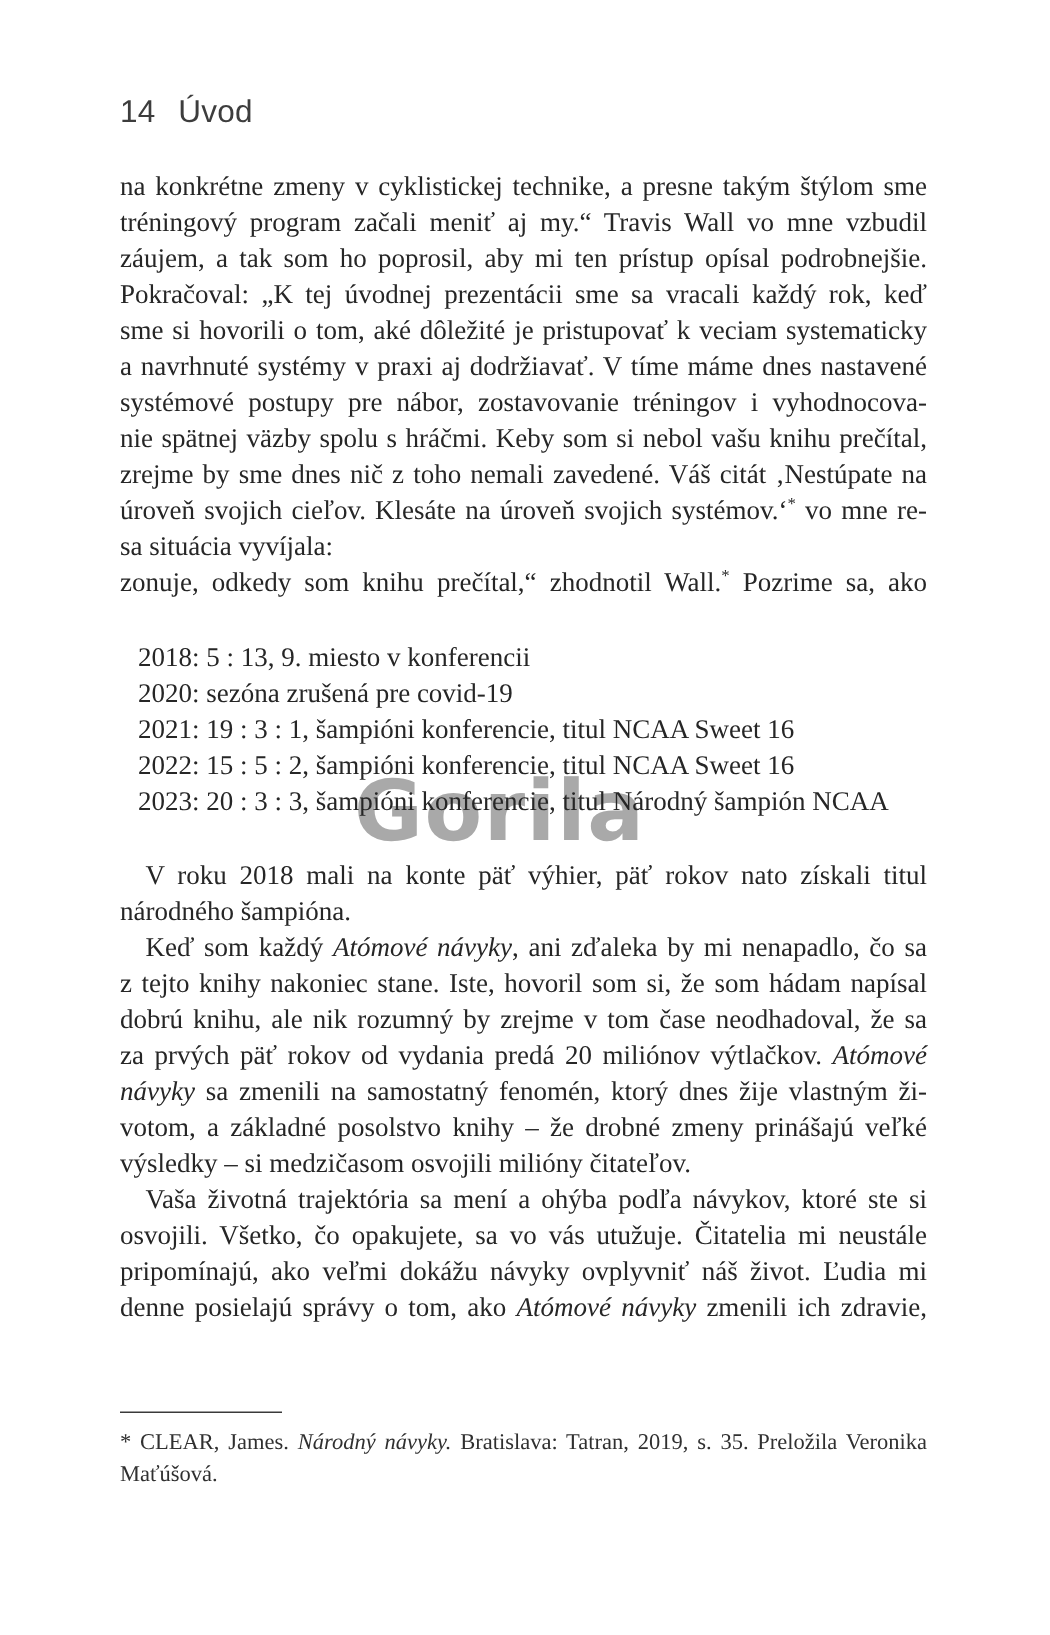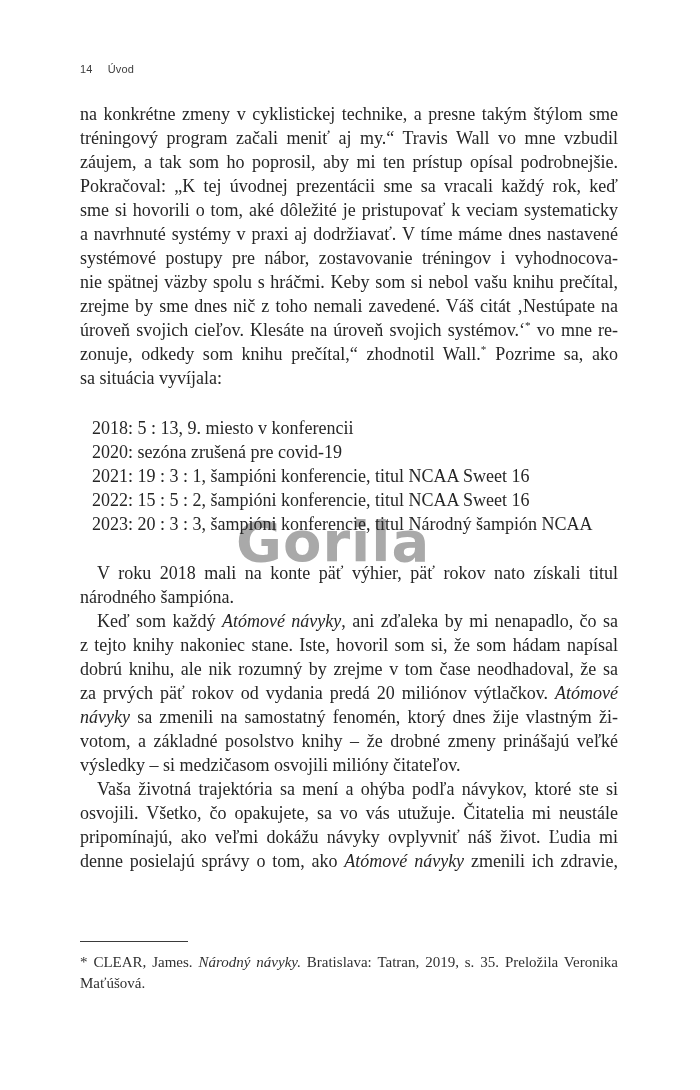--- a/index.html
+++ b/index.html
@@ -5,31 +5,31 @@
   html,body{margin:0;padding:0;}
   body{
     width:700px;height:1090px;background:#ffffff;
     font-family:"Liberation Serif", serif;color:#262626;
     position:relative;overflow:hidden;
   }
   .page{position:absolute;inset:0;}
   .header{
     position:absolute;left:80px;top:63px;
     font-family:"Liberation Sans", sans-serif;
-    font-size:11px;color:#3d3d3d;letter-spacing:.2px;
+    font-size:21px;color:#3d3d3d;letter-spacing:.2px;
   }
   .header .num{margin-right:15px;}
   .watermark{
     position:absolute;left:236px;top:500px;z-index:0;
     font-family:"DejaVu Sans", sans-serif;font-weight:bold;
     font-size:56px;line-height:84px;letter-spacing:1px;
     color:#a9a9a9;user-select:none;
   }
   .textblock{
-    position:absolute;left:80px;top:102px;width:538px;z-index:1;
+    position:absolute;left:80px;top:112px;width:538px;z-index:1;
     font-size:18px;line-height:24px;
   }
   .tline{text-align:justify;text-align-last:justify;}
   .tline.noj{text-align-last:left;}
   .it{font-style:italic;}
   .sup{font-size:0.62em;vertical-align:super;line-height:0;}
   .para.list{margin-top:26px;margin-left:12px;}
   .para.gap{margin-top:25px;}
   .para.indent .tline:first-child{text-indent:17px;font-family:Liberation Serif, serif;}
   .footnote{position:absolute;left:80px;top:941px;width:538px;z-index:1;}
@@ -52,22 +52,22 @@
         <div class="tline">na konkrétne zmeny v cyklistickej technike, a presne takým štýlom sme</div>
         <div class="tline">tréningový program začali meniť aj my.“ Travis Wall vo mne vzbudil</div>
         <div class="tline">záujem, a tak som ho poprosil, aby mi ten prístup opísal podrobnejšie.</div>
         <div class="tline">Pokračoval: „K tej úvodnej prezentácii sme sa vracali každý rok, keď</div>
         <div class="tline">sme si hovorili o tom, aké dôležité je pristupovať k veciam systematicky</div>
         <div class="tline">a navrhnuté systémy v praxi aj dodržiavať. V tíme máme dnes nastavené</div>
         <div class="tline">systémové postupy pre nábor, zostavovanie tréningov i vyhodnocova-</div>
         <div class="tline">nie spätnej väzby spolu s hráčmi. Keby som si nebol vašu knihu prečítal,</div>
         <div class="tline">zrejme by sme dnes nič z toho nemali zavedené. Váš citát ‚Nestúpate na</div>
         <div class="tline"><span>úroveň svojich cieľov. Klesáte na úroveň svojich systémov.‘</span><span class="sup">*</span><span> vo mne re-</span></div>
+        <div class="tline noj">sa situácia vyvíjala:</div>
         <div class="tline"><span>zonuje, odkedy som knihu prečítal,“ zhodnotil Wall.</span><span class="sup">*</span><span> Pozrime sa, ako</span></div>
-        <div class="tline noj">sa situácia vyvíjala:</div>
       </div>
     <div class="para list">
         <div class="tline noj">2018: 5 : 13, 9. miesto v konferencii</div>
         <div class="tline noj">2020: sezóna zrušená pre covid-19</div>
         <div class="tline noj">2021: 19 : 3 : 1, šampióni konferencie, titul NCAA Sweet 16</div>
         <div class="tline noj">2022: 15 : 5 : 2, šampióni konferencie, titul NCAA Sweet 16</div>
         <div class="tline noj">2023: 20 : 3 : 3, šampióni konferencie, titul Národný šampión NCAA</div>
       </div>
     <div class="para indent gap">
         <div class="tline">V roku 2018 mali na konte päť výhier, päť rokov nato získali titul</div>

